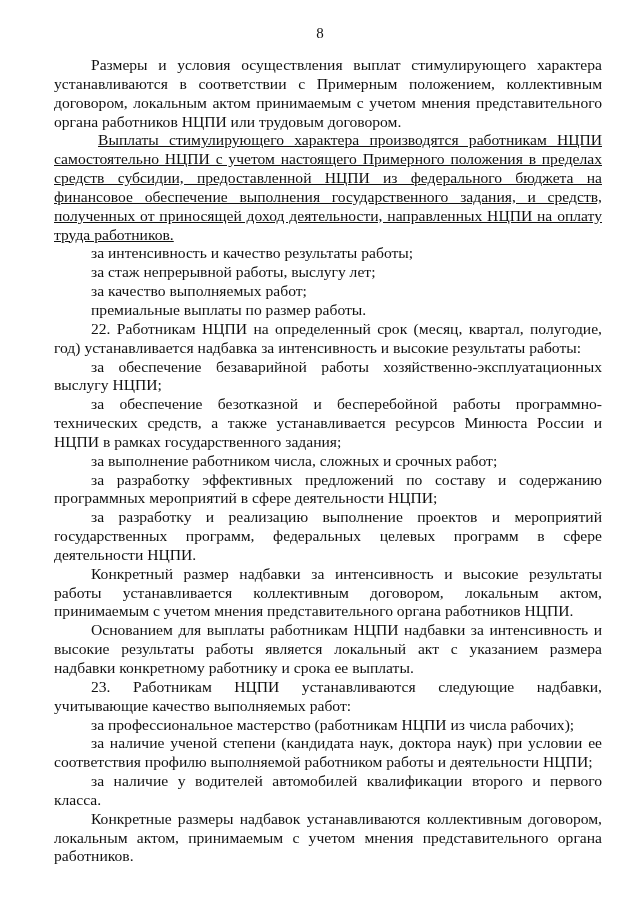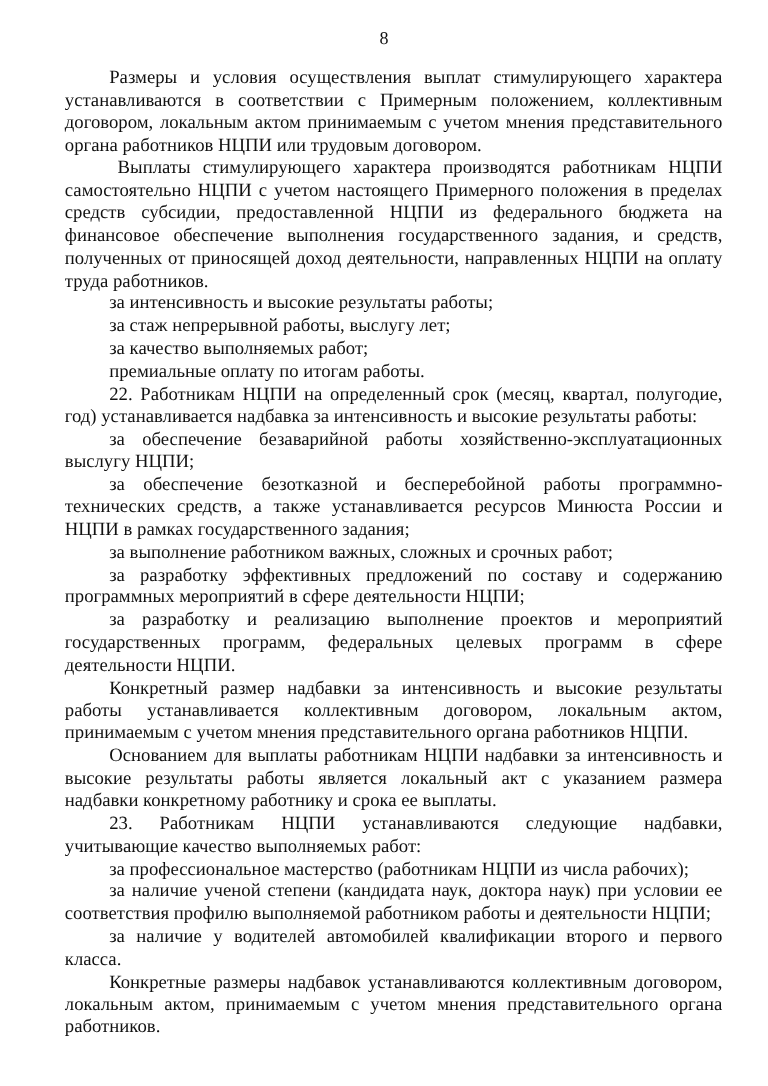--- a/index.html
+++ b/index.html
@@ -32,41 +32,42 @@
     font-size: 15.6px;
     line-height: 18.85px;
   }
   .p {
     margin: 0;
     text-align: justify;
     text-indent: 37px;
   }
   .p.indent-wide {
     text-indent: 44px;
+    text-decoration: underline;
   }
   .p.last-left {
     text-align-last: left;
   }
 </style>
 </head>
 <body>
 
 <div class="page-number">8</div>
 
 <div class="body-text">
   <p class="p last-left">Размеры и условия осуществления выплат стимулирующего характера устанавливаются в соответствии с Примерным положением, коллективным договором, локальным актом принимаемым с учетом мнения представительного органа работников НЦПИ или трудовым договором.</p>
   <p class="p indent-wide last-left">Выплаты стимулирующего характера производятся работникам НЦПИ самостоятельно НЦПИ с учетом настоящего Примерного положения в пределах средств субсидии, предоставленной НЦПИ из федерального бюджета на финансовое обеспечение выполнения государственного задания, и средств, полученных от приносящей доход деятельности, направленных НЦПИ на оплату труда работников.</p>
-  <p class="p last-left">за интенсивность и высокие результаты работы;</p>
+  <p class="p last-left">за интенсивность и качество результаты работы;</p>
   <p class="p last-left">за стаж непрерывной работы, выслугу лет;</p>
   <p class="p last-left">за качество выполняемых работ;</p>
-  <p class="p last-left">премиальные оплату по итогам работы.</p>
+  <p class="p last-left">премиальные выплаты по размер работы.</p>
   <p class="p last-left">22. Работникам НЦПИ на определенный срок (месяц, квартал, полугодие, год) устанавливается надбавка за интенсивность и высокие результаты работы:</p>
   <p class="p last-left">за обеспечение безаварийной работы хозяйственно-эксплуатационных выслугу НЦПИ;</p>
   <p class="p last-left">за обеспечение безотказной и бесперебойной работы программно-технических средств, а также устанавливается ресурсов Минюста России и НЦПИ в рамках государственного задания;</p>
-  <p class="p last-left">за выполнение работником важных, сложных и срочных работ;</p>
+  <p class="p last-left">за выполнение работником числа, сложных и срочных работ;</p>
   <p class="p last-left">за разработку эффективных предложений по составу и содержанию программных мероприятий в сфере деятельности НЦПИ;</p>
   <p class="p last-left">за разработку и реализацию выполнение проектов и мероприятий государственных программ, федеральных целевых программ в сфере деятельности НЦПИ.</p>
   <p class="p last-left">Конкретный размер надбавки за интенсивность и высокие результаты работы устанавливается коллективным договором, локальным актом, принимаемым с учетом мнения представительного органа работников НЦПИ.</p>
   <p class="p last-left">Основанием для выплаты работникам НЦПИ надбавки за интенсивность и высокие результаты работы является локальный акт с указанием размера надбавки конкретному работнику и срока ее выплаты.</p>
   <p class="p last-left">23. Работникам НЦПИ устанавливаются следующие надбавки, учитывающие качество выполняемых работ:</p>
   <p class="p last-left">за профессиональное мастерство (работникам НЦПИ из числа рабочих);</p>
   <p class="p last-left">за наличие ученой степени (кандидата наук, доктора наук) при условии ее соответствия профилю выполняемой работником работы и деятельности НЦПИ;</p>
   <p class="p last-left">за наличие у водителей автомобилей квалификации второго и первого класса.</p>
   <p class="p last-left">Конкретные размеры надбавок устанавливаются коллективным договором, локальным актом, принимаемым с учетом мнения представительного органа работников.</p>
 

